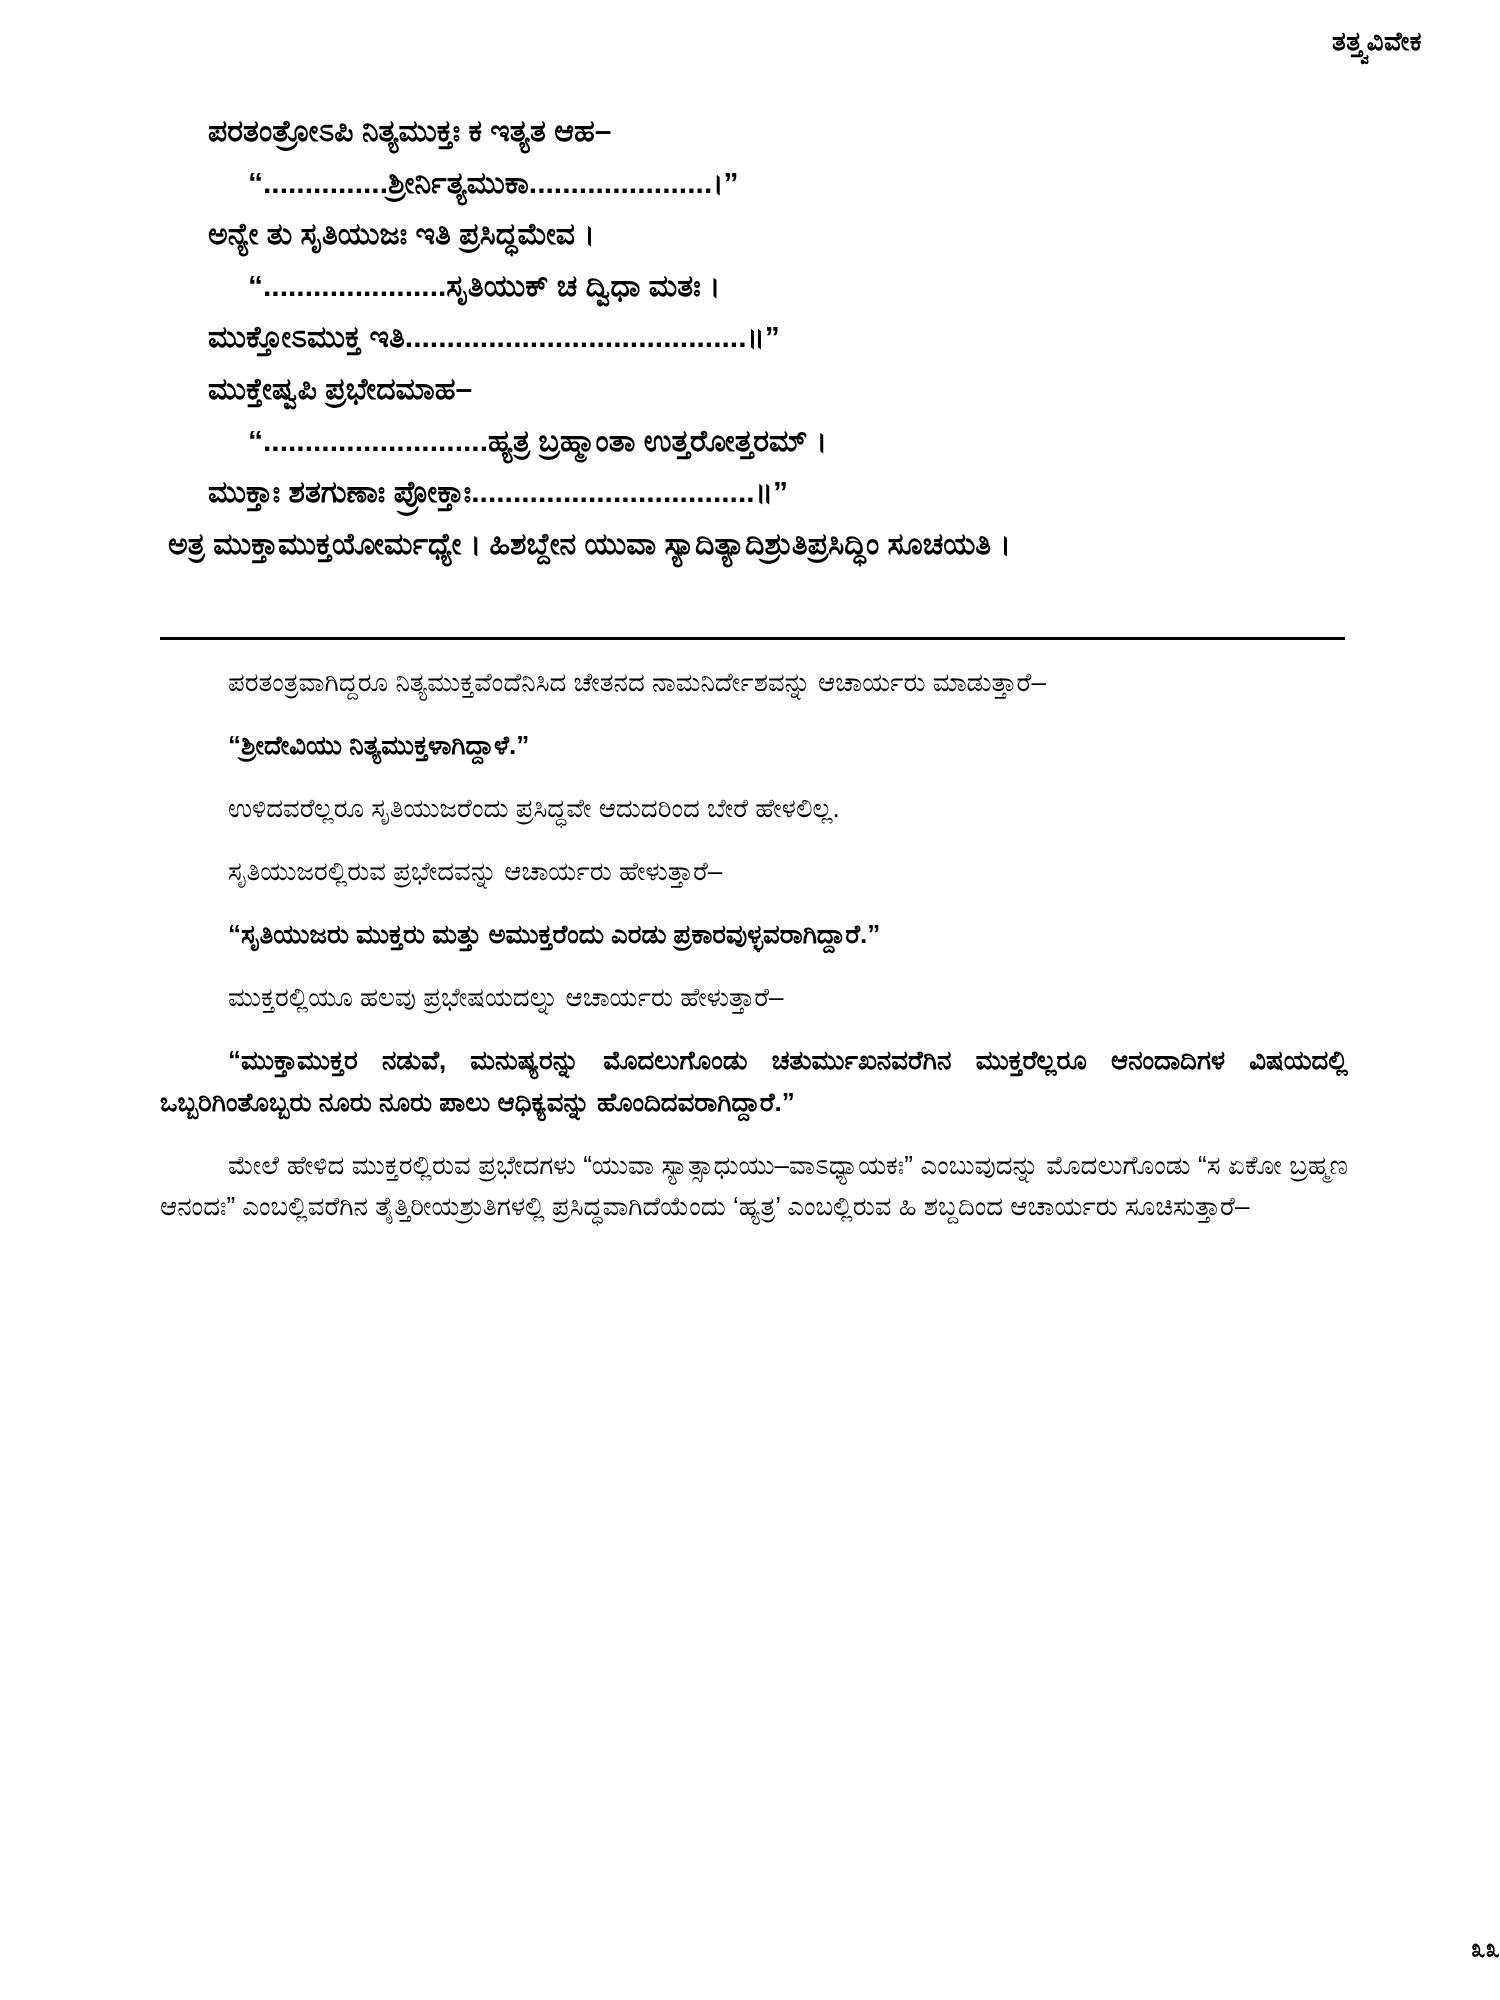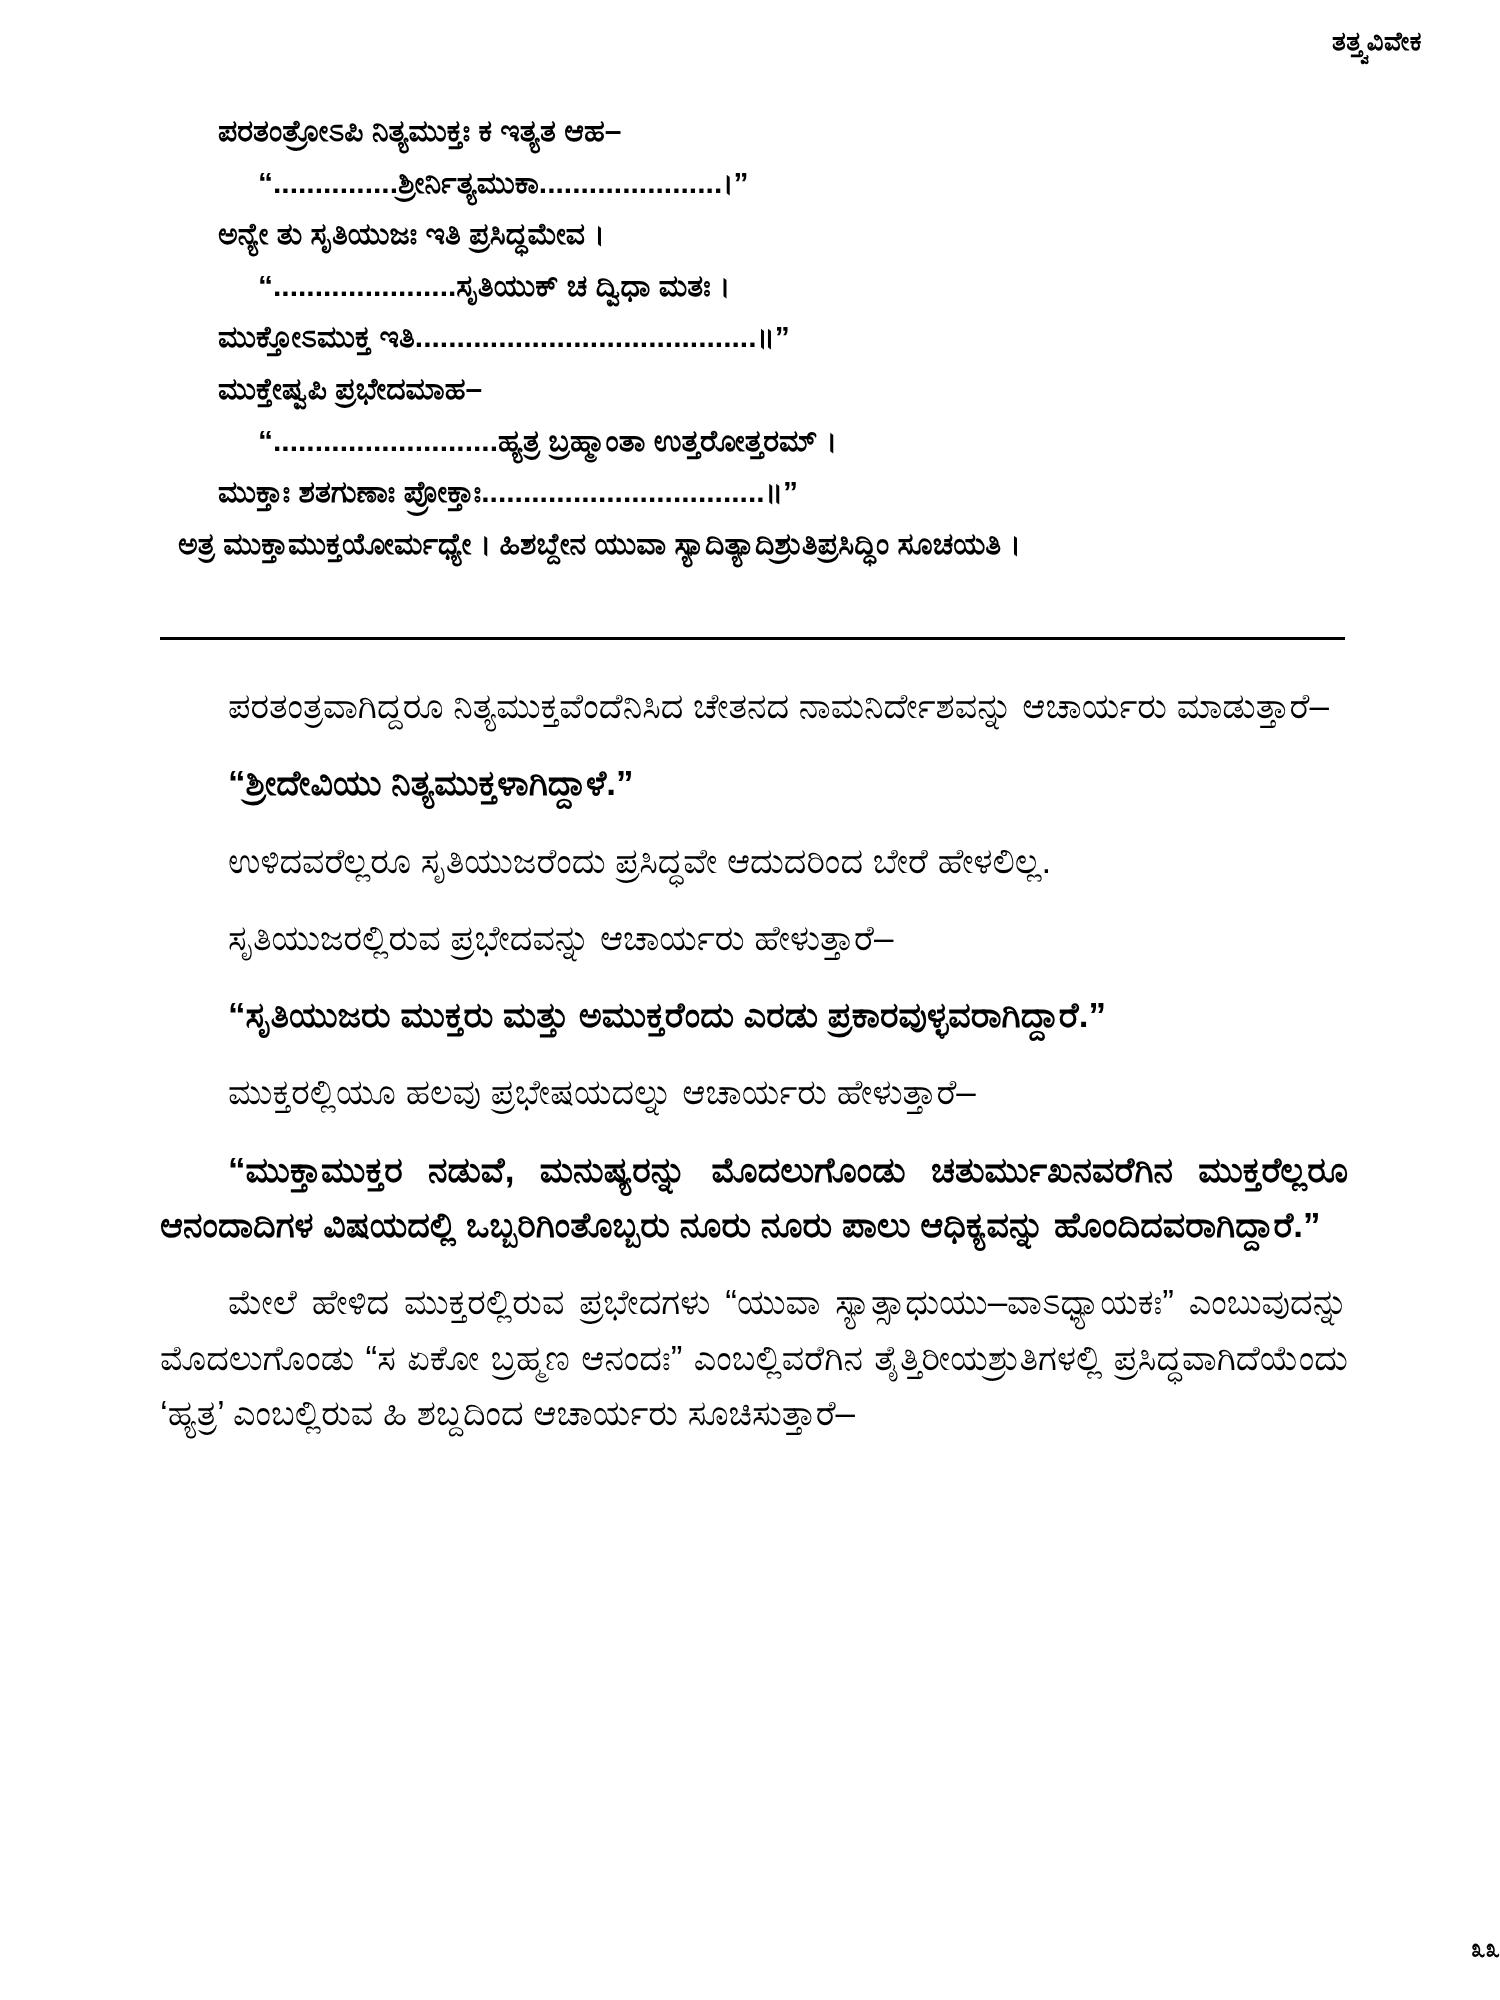--- a/index.html
+++ b/index.html
@@ -27,21 +27,21 @@
     position: absolute;
     top: 26px;
     right: 78px;
     font-size: 26px;
     font-weight: 700;
     letter-spacing: 0.5px;
   }
   
   .content {
     position: absolute;
-    left: 218px;
+    left: 208px;
     right: 210px;
     top: 108px;
   }
   .sanskrit {
     font-weight: 700;
     font-size: 30px;
     line-height: 1.52;
     margin: 0 0 6px 0;
   }
   .indent-2 { padding-left: 40px; }
@@ -55,23 +55,23 @@
     border-top: 3px solid #000;
   }
   
   .commentary {
     position: absolute;
     left: 160px;
     right: 152px;
     top: 662px;
   }
   .para {
-    font-size: 35px;
+    font-size: 26px;
     line-height: 1.58;
-    margin: 16px 0 22px 0;
+    margin: 0 0 22px 0;
     text-align: justify;
     text-justify: inter-word;
     text-indent: 68px;
   }
   .para.bold {
     font-weight: 700;
   }
   .footer {
     position: absolute;
     bottom: 36px;

